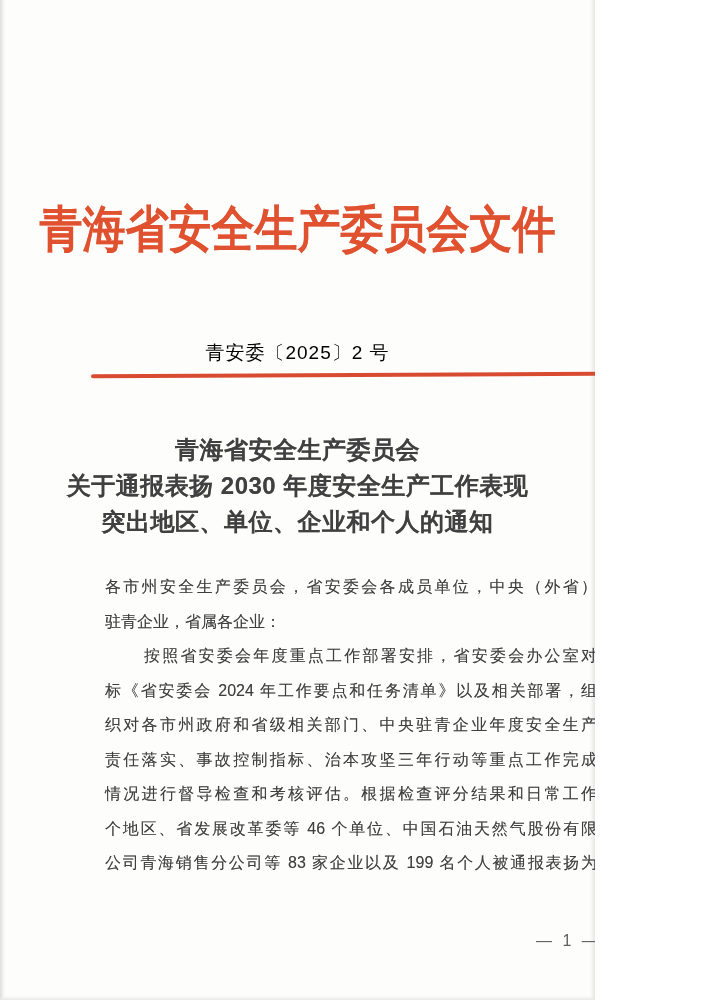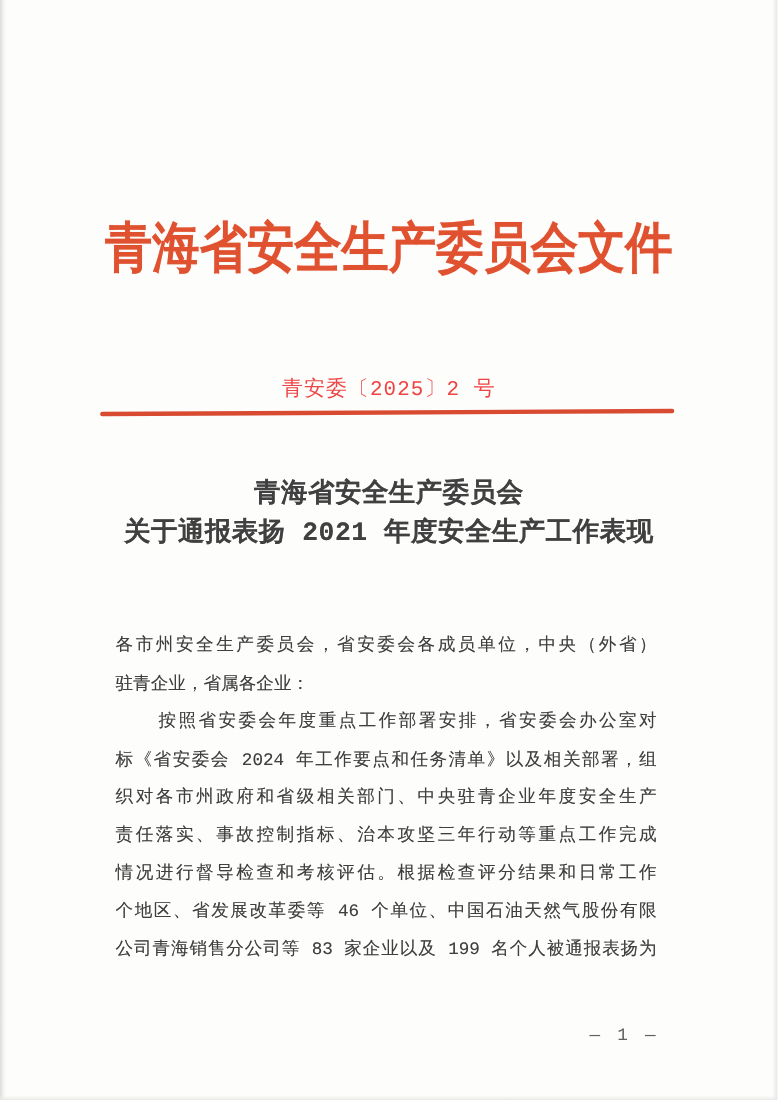--- a/index.html
+++ b/index.html
@@ -2,25 +2,25 @@
 <html lang="zh"><head>
 <meta charset="utf-8">
 <style>
   html, body {
     margin: 0;
     padding: 0;
     background: #ffffff;
   }
   .page {
     position: relative;
-    width: 707px;
+    width: 595px;
     height: 1000px;
     background: #fdfdfc;
     overflow: hidden;
-    font-family: Liberation Mono, monospace;
+    font-family: Liberation Sans, sans-serif;
   }
   
   .scan-edge-left {
     position: absolute; left: 0; top: 0; width: 6px; height: 100%;
     background: linear-gradient(to right, #d7d7d7, #f3f3f2 55%, rgba(255,255,255,0));
     opacity: .85;
   }
   .scan-edge-right {
     position: absolute; right: 0; top: 0; width: 5px; height: 100%;
     background: linear-gradient(to left, #e6e6e5, rgba(255,255,255,0));
@@ -49,21 +49,21 @@
   }
   
   .doc-number {
     position: absolute;
     top: 340px;
     left: 0;
     width: 100%;
     text-align: center;
     font-size: 19px;
     letter-spacing: 1px;
-    color: #ef4444;
+    color: #000000;
   }
   
   .red-rule {
     position: absolute;
     top: 373px;
     left: 91px;
     width: 522px;
     height: 4px;
     background: #d84b31;
     border-radius: 2px;
@@ -131,21 +131,22 @@
   <div class="scan-edge-bottom"></div>
 
   <h1 class="red-head">青海省安全生产委员会文件</h1>
 
   <div class="doc-number">青安委〔2025〕2 号</div>
 
   <div class="red-rule"></div>
 
   <div class="doc-title">
     <p>青海省安全生产委员会</p>
-    <p>关于通报表扬 2021 年度安全生产工作表现</p>
+    <p>关于通报表扬 2030 年度安全生产工作表现</p>
+    <p>突出地区、单位、企业和个人的通知</p>
   </div>
 
   <div class="body-text">
     <p>各市州安全生产委员会，省安委会各成员单位，中央（外省）</p>
     <p class="no-just">驻青企业，省属各企业：</p>
     <p class="indent">按照省安委会年度重点工作部署安排，省安委会办公室对</p>
     <p>标《省安委会 2024 年工作要点和任务清单》以及相关部署，组</p>
     <p>织对各市州政府和省级相关部门、中央驻青企业年度安全生产</p>
     <p>责任落实、事故控制指标、治本攻坚三年行动等重点工作完成</p>
     <p>情况进行督导检查和考核评估。根据检查评分结果和日常工作</p>

